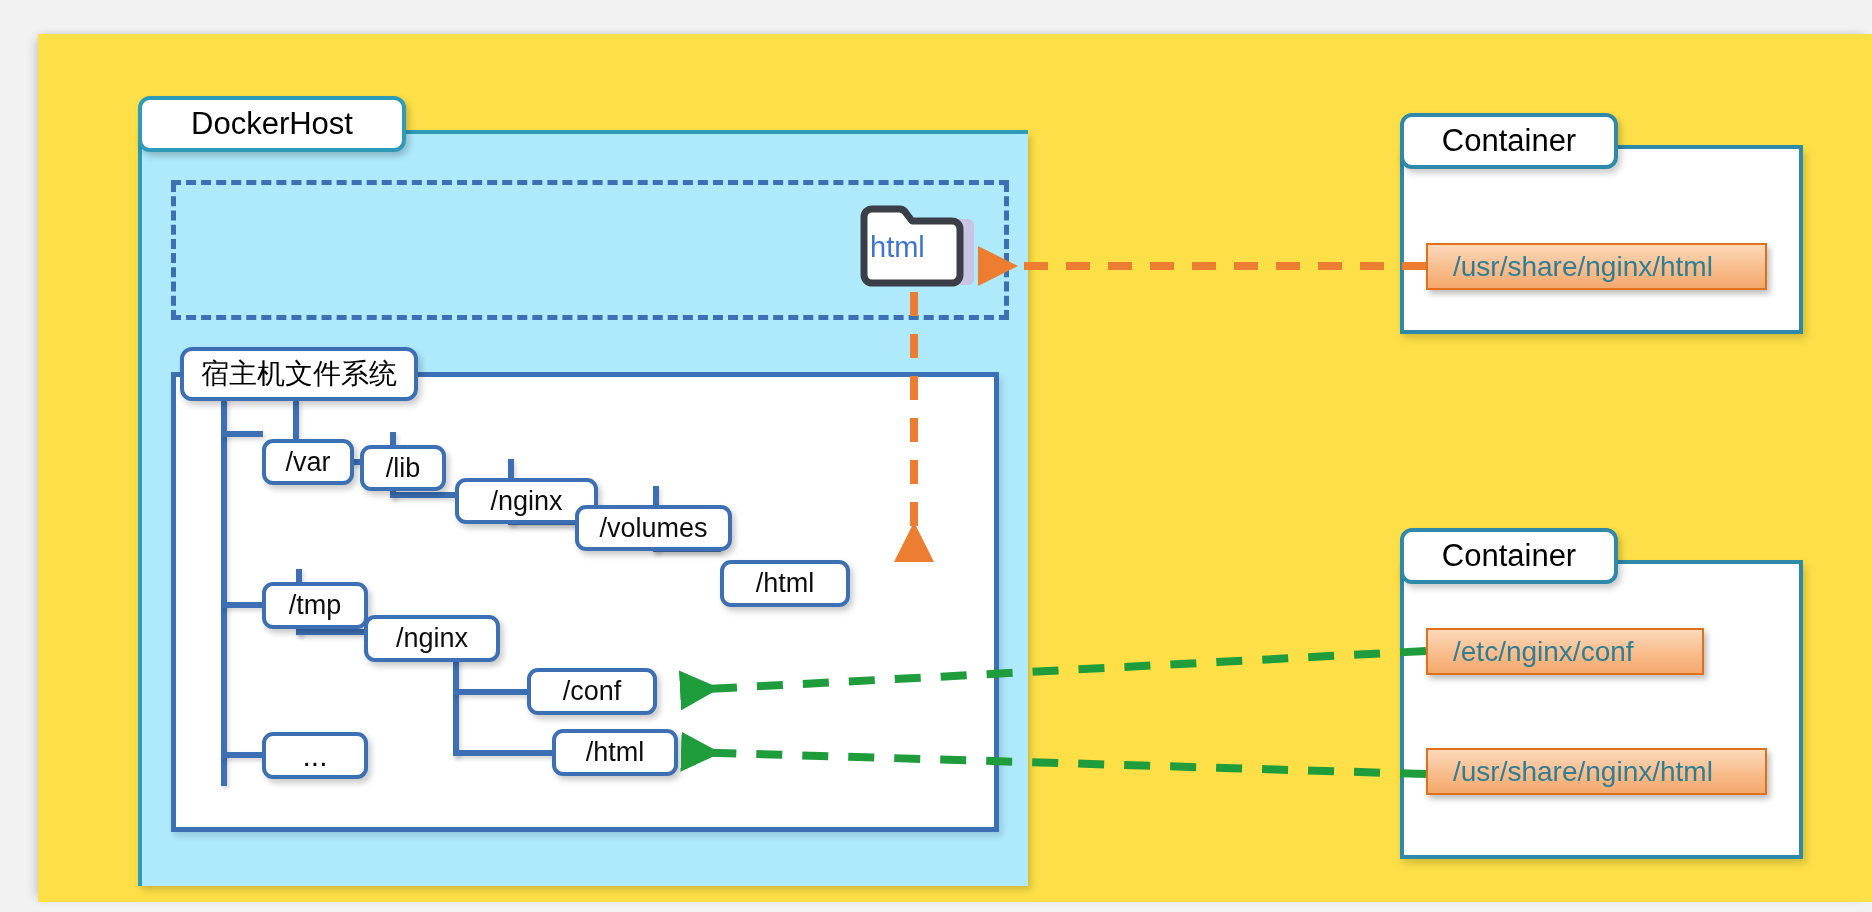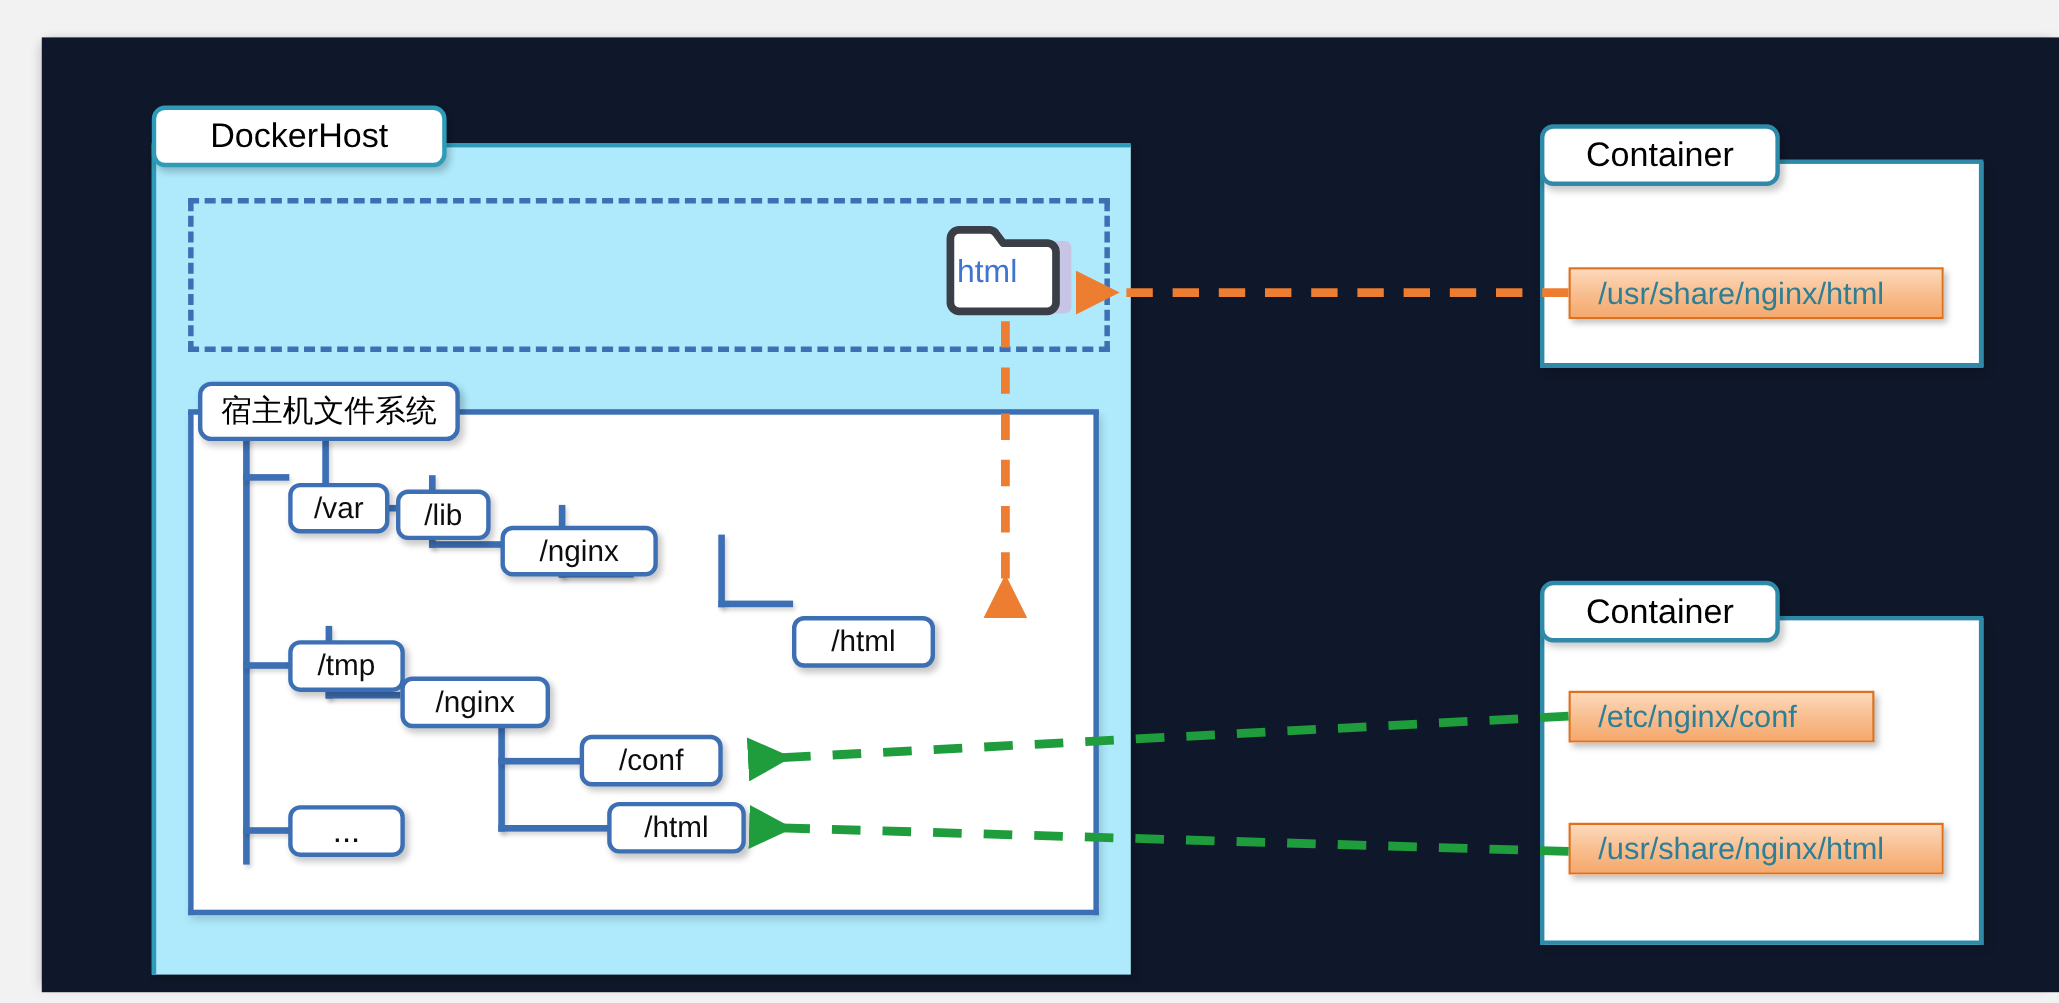--- a/index.html
+++ b/index.html
@@ -15,21 +15,21 @@
     background: #f2f2f2;
     overflow: hidden;
   }
   
   #card {
     position: absolute;
     left: 38px;
     top: 34px;
     width: 1834px;
     height: 868px;
-    background: #0f172a;
+    background: #fde047;
     box-shadow: -6px 0 10px -4px rgba(0,0,0,0.18), 0 -4px 8px -4px rgba(0,0,0,0.10);
   }
   .label-tab {
     position: absolute;
     background: #ffffff;
     border-radius: 12px;
     display: flex;
     align-items: center;
     justify-content: center;
     box-sizing: border-box;
@@ -257,20 +257,21 @@
 
     <div class="tree-line" style="left:415px; top:600px; width:6px; height:122px;"></div>
     <div class="tree-line" style="left:415px; top:655px; width:95px; height:6px;"></div>
     <div class="tree-line" style="left:415px; top:716px; width:100px; height:6px;"></div>
 
     <div class="tree-line" style="left:183px; top:718px; width:42px; height:6px;"></div>
 
     <div class="tree-node" style="left:224px; top:378px; width:92px; height:46px;margin-top:27px;">/var</div>
     <div class="tree-node" style="left:322px; top:411px; width:86px; height:46px;">/lib</div>
     <div class="tree-node" style="left:417px; top:444px; width:143px; height:46px;">/nginx</div>
+    <div class="tree-node" style="left:537px; top:471px; width:157px; height:46px;">/volumes</div>
     <div class="tree-node" style="left:682px; top:526px; width:130px; height:47px;">/html</div>
     <div class="tree-node" style="left:224px; top:548px; width:106px; height:47px;">/tmp</div>
     <div class="tree-node" style="left:326px; top:581px; width:136px; height:47px;">/nginx</div>
     <div class="tree-node" style="left:489px; top:634px; width:130px; height:47px;">/conf</div>
     <div class="tree-node" style="left:514px; top:695px; width:126px; height:47px;">/html</div>
     <div class="tree-node" style="left:224px; top:698px; width:106px; height:47px; font-size:30px;">...</div>
 
     <div class="container-body" style="left:1362px; top:113px; width:403px; height:187px;"></div>
     <div class="container-topline" style="left:1362px; top:111px; width:403px;"></div>
     <div class="label-tab container-tab" style="left:1362px; top:79px; width:218px; height:56px;">Container</div>

